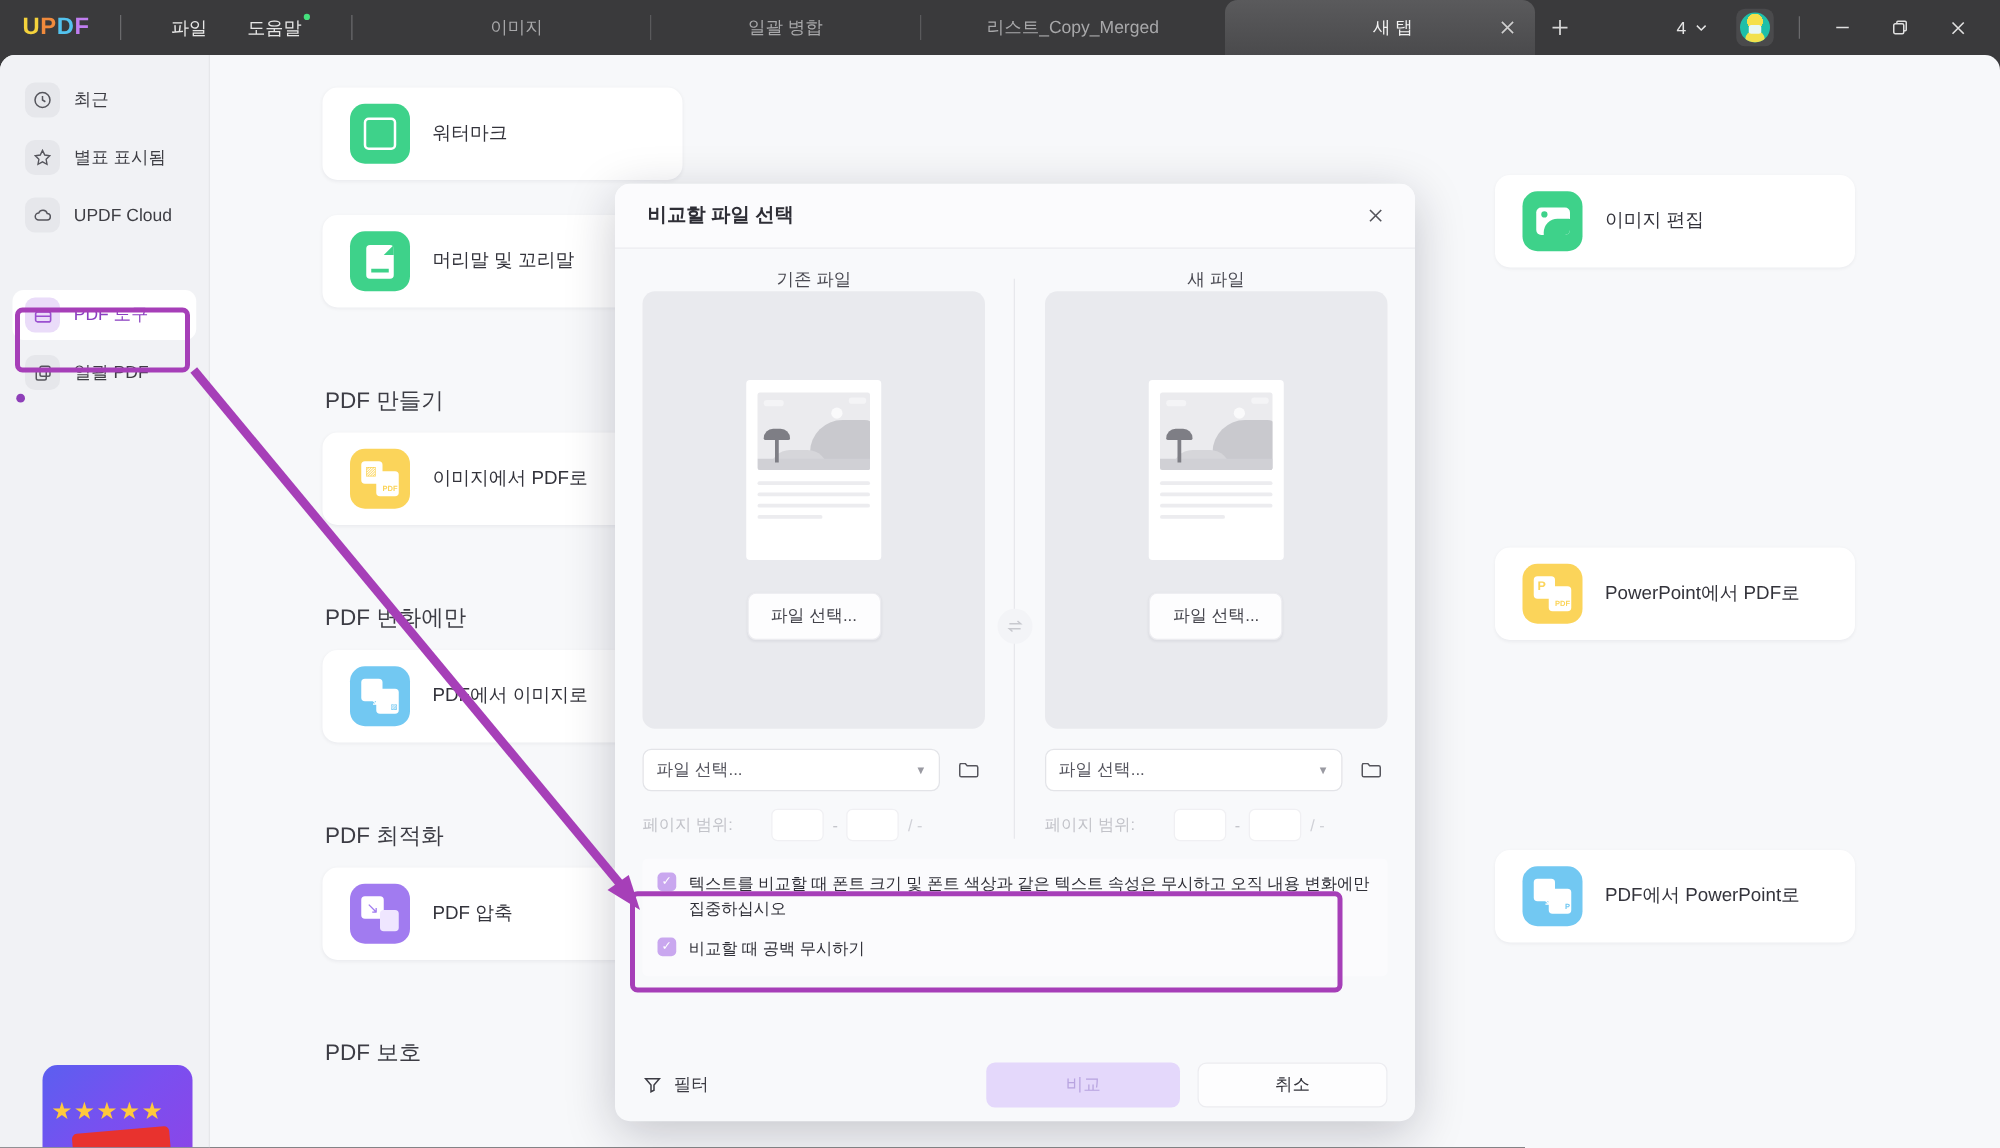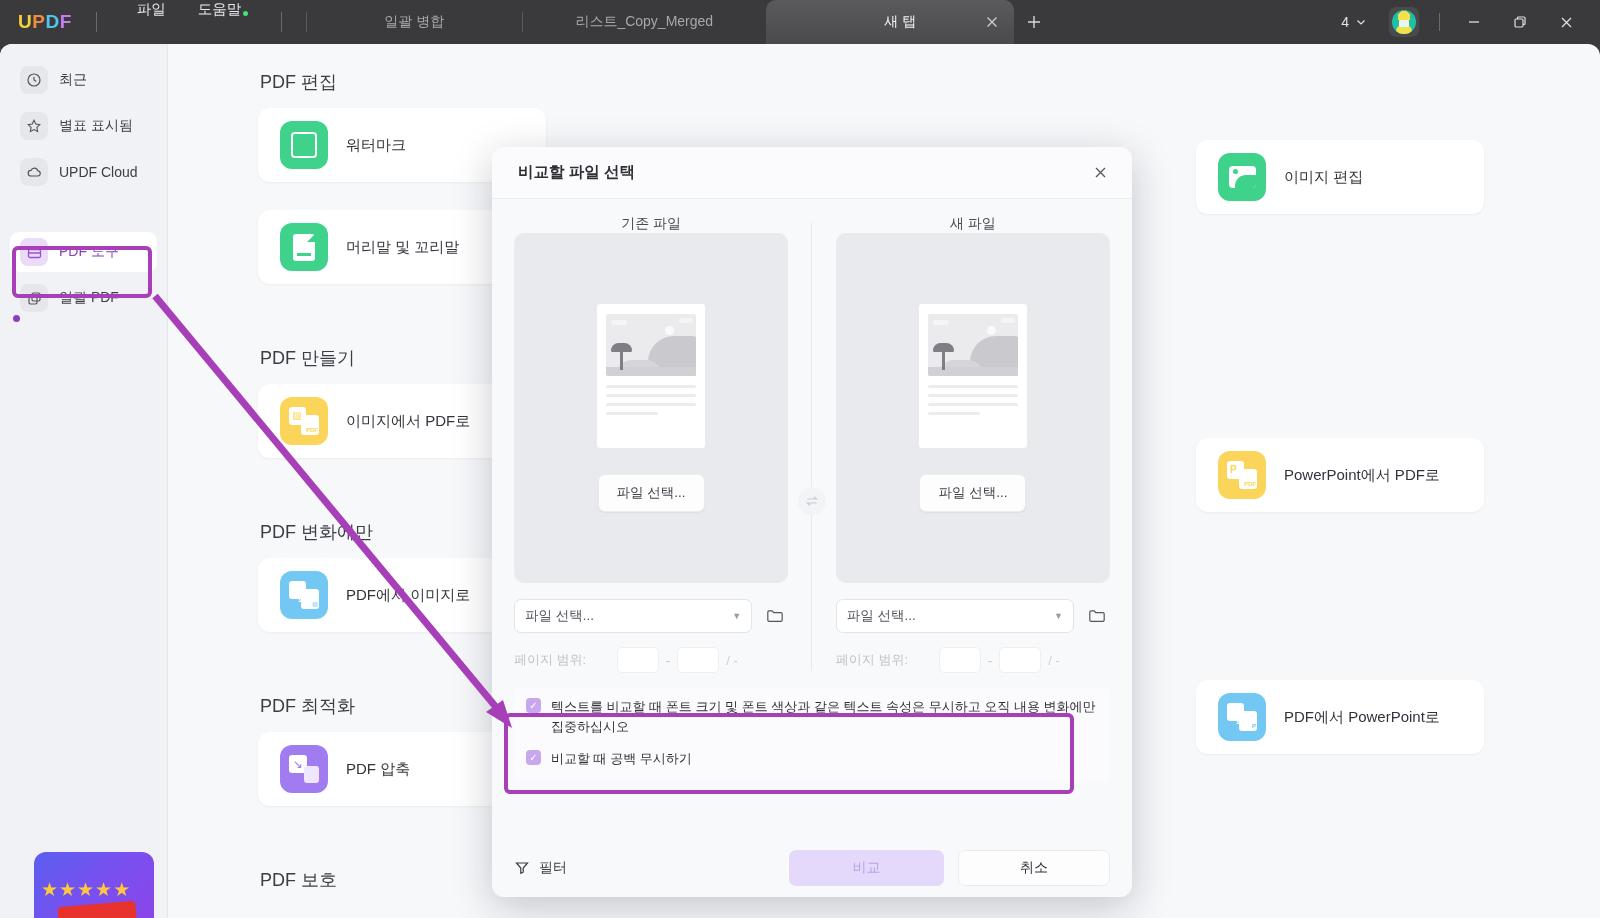--- a/index.html
+++ b/index.html
@@ -18,21 +18,21 @@
   }
   .tb-left { display: flex; align-items: center; height: 44px; padding-left: 18px; gap: 0; }
   .logo { font-size: 19px; font-weight: bold; letter-spacing: .5px; display: flex; }
   .logo span:nth-child(1){ color:#f4d23c; }
   .logo span:nth-child(2){ color:#f08a3c; }
   .logo span:nth-child(3){ color:#53c3ef; }
   .logo span:nth-child(4){ color:#c07ef0; }
   .tb-sep { width:1px; height:20px; background:#6a6a6c; margin:0 24px; }
   .menu-item {
     color:#e6e6e6; font-size:14.5px; padding:0 16px; position:relative;
-    height:44px; display:flex; 
+    height:44px; display:flex; align-items:center;
   }
   .menu-dot {
     position:absolute; top:11px; right:9px; width:5px; height:5px;
     border-radius:50%; background:#45e07d;
   }
 
   .tabstrip { display:flex; align-items:flex-end; height:44px; flex:1; }
   .tab {
     height:44px; display:flex; align-items:center; justify-content:center;
     color:#a8a8aa; font-size:14px; position:relative; min-width:120px;
@@ -258,20 +258,23 @@
         <span>파일</span>
       </div>
       <div class="menu-item">
         <span>도움말</span>
         <span class="menu-dot"></span>
       </div>
       <div class="tb-sep"></div>
     </div>
 
     <div class="tabstrip">
+      <div class="tab" style="min-width:214px">
+        <span>이미지</span>
+      </div>
       <div class="tab" style="min-width:216px">
         <span class="vdiv"></span>
         <span>일괄 병합</span>
       </div>
       <div class="tab" style="min-width:244px">
         <span class="vdiv"></span>
         <span>리스트_Copy_Merged</span>
       </div>
       <div class="tab active" style="min-width:248px">
         <span>새 탭</span>
@@ -371,21 +374,20 @@
         <div class="stars">★★★★★</div>
         <div class="ribbon"></div>
       </div>
     </div>
     <div class="side-dot"></div>
 
     <div id="tools">
 
       <div class="tool-col" style="left:90px; top:26px;">
         <div class="sec-block">
-          <div class="sec-title">PDF 편집</div>
           <div class="card">
             <div class="card-ico ico-green">
                 <div class="g-sheet"></div>
               </div>
             <div class="card-lbl">워터마크</div>
           </div>
           <div class="card">
             <div class="card-ico ico-green">
                 <div class="g-doc"></div>
               </div>

